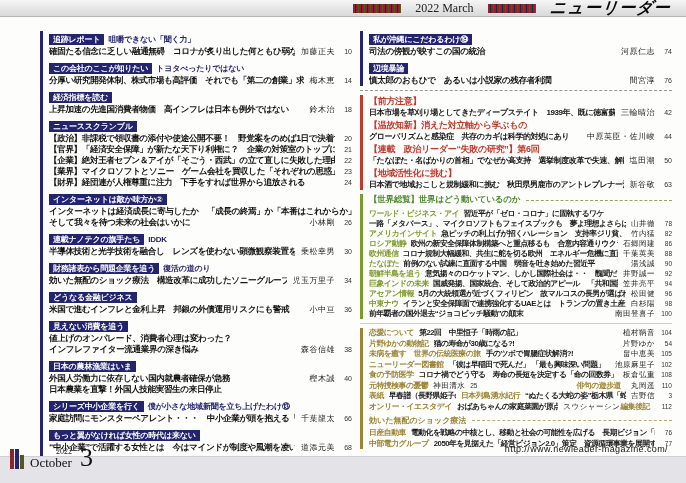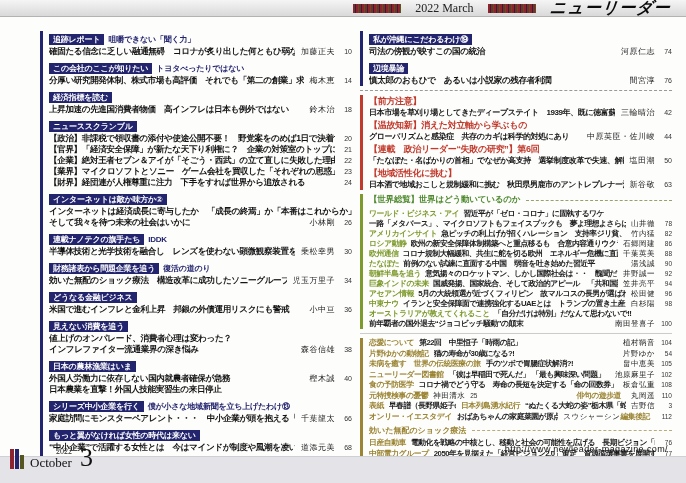--- a/index.html
+++ b/index.html
@@ -325,24 +325,20 @@
           <span class="au">松田健</span>
           <span class="pg">96</span>
         </div>
         <div class="row wrow">
           <span class="w-label">中東ナウ</span>
           <span class="w-t">イランと安全保障面で連携強化するUAEとは　トランプの置き土産「アブラハム合意」の今</span>
           <span class="au">白杉陽</span>
           <span class="pg">98</span>
         </div>
         <div class="row wrow">
-          <span class="w-label">オーストラリアが教えてくれること</span>
-          <span class="w-t">「自分だけは特別」だなんて思わないで!!</span>
-        </div>
-        <div class="row wrow">
           <span class="w-t">前年覇者の国外退去“ジョコビッチ騒動”の顛末</span>
           <span class="au">南田登喜子</span>
           <span class="pg">100</span>
         </div>
       </div>
       <div class="div-thin"></div>
       <div class="rail-olive">
         <div class="crow">
           <span class="c-label">恋愛について</span>
           <span class="c-t">第22回　中里恒子「時雨の記」</span>

